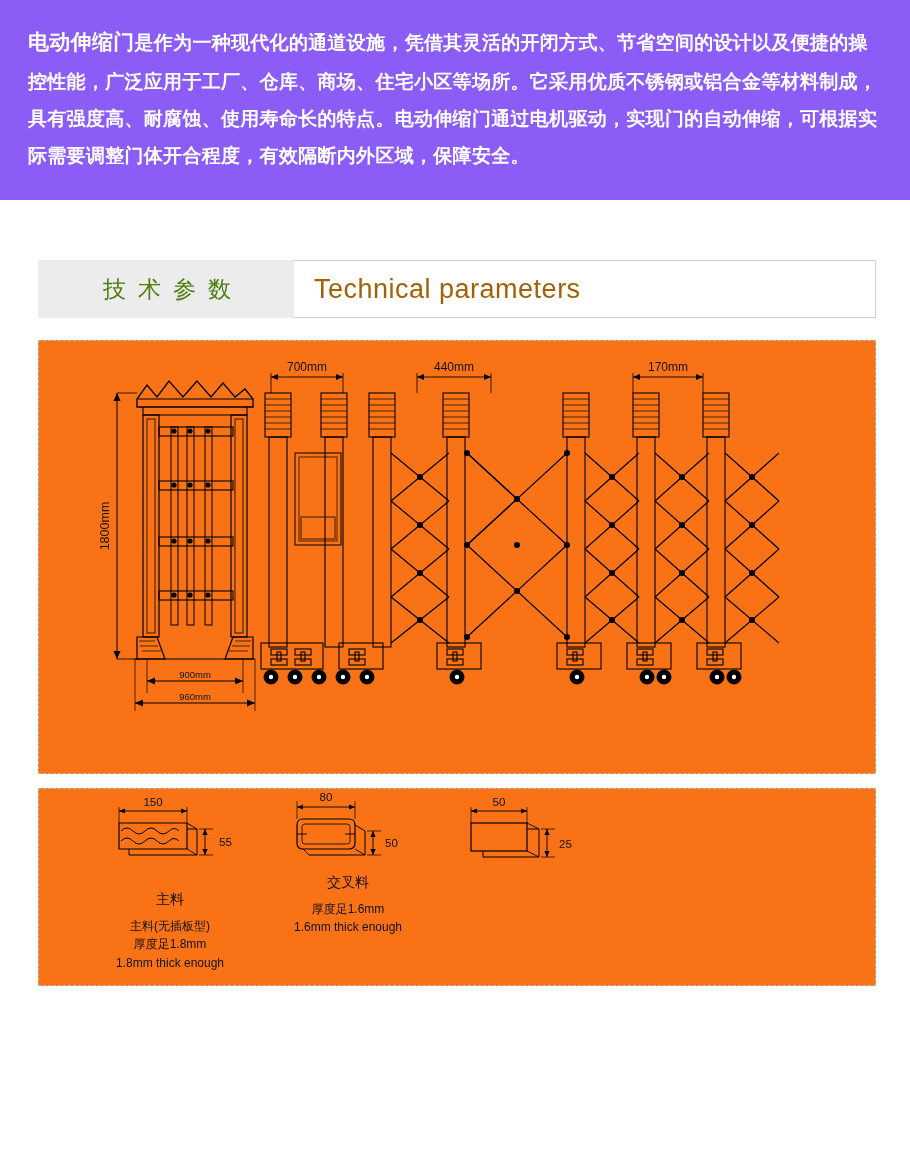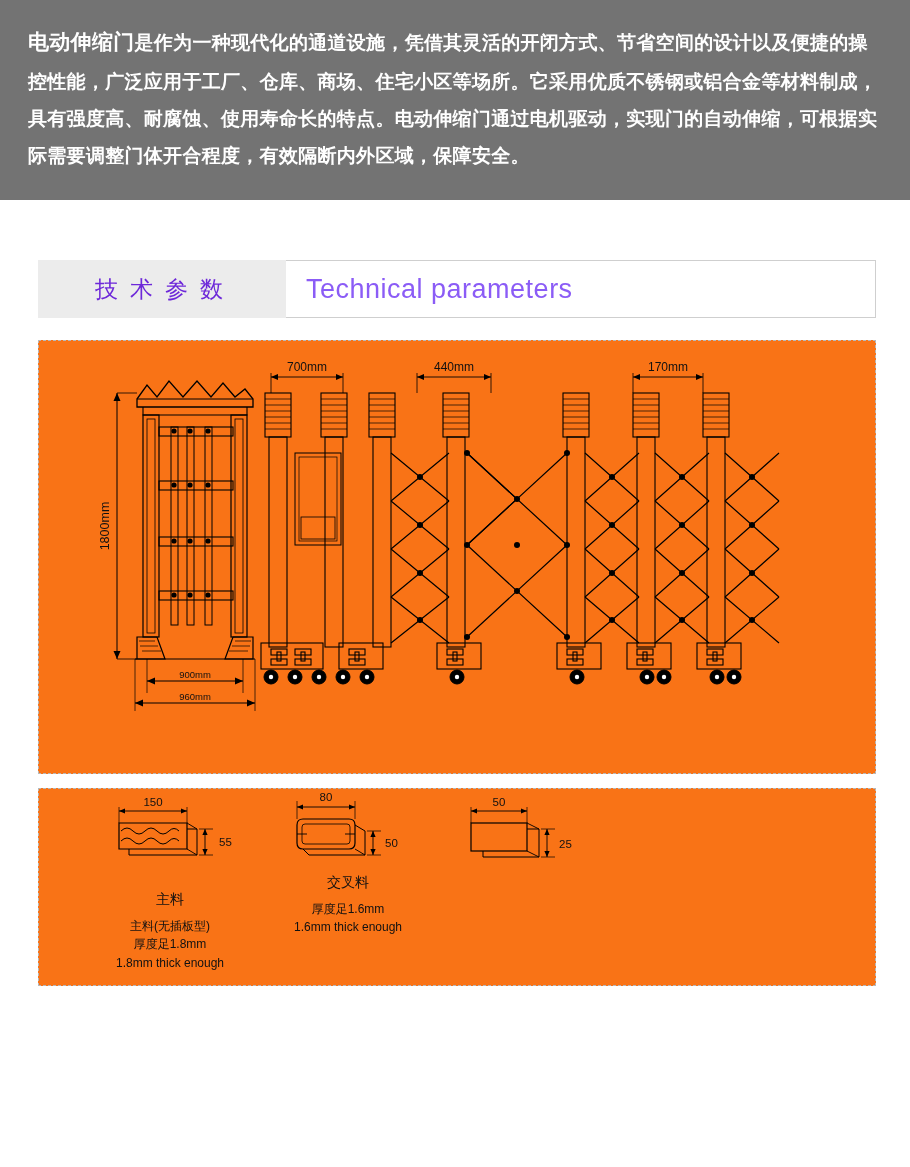--- a/index.html
+++ b/index.html
@@ -6,58 +6,58 @@
   body{
     width:910px;
     background:#ffffff;
     font-family:"Liberation Sans","DejaVu Sans",sans-serif;
     color:#000;
   }
   .page{position:relative;width:910px;min-height:1167px;overflow:hidden;}
 
   
   .intro{
-    background:#737373;
+    background:#8b5cf6;
     color:#ffffff;
     padding:22px 28px 26px 28px;
     font-size:19px;
     line-height:1.95;
     font-weight:bold;
     letter-spacing:0.3px;
   }
   .intro .lead{font-size:21px;}
 
   
   .section-head{
     display:flex;
     align-items:stretch;
     margin:60px 34px 0 38px;
     height:58px;
   }
   .section-head .cn{
     background:#ececec;
-    color:#6d28d9;
+    color:#4d7c0f;
     font-size:23px;
     letter-spacing:12px;
     display:flex;
     align-items:center;
     justify-content:center;
-    padding:0 26px 0 32px;
+    padding:0 26px 0 40px;
     min-width:190px;
     font-weight:500;
   }
   .section-head .en{
     flex:1;
     border:1px solid #cfcfcf;
     border-left:none;
     display:flex;
     align-items:center;
     padding-left:20px;
     font-size:27px;
-    color:#8b5cf6;
+    color:#a16207;
     letter-spacing:0.5px;
   }
 
   
   .panel{
     margin:22px 34px 0 38px;
     border:1px dashed #b8b8b8;
     position:relative;
     background:#f97316;
   }

